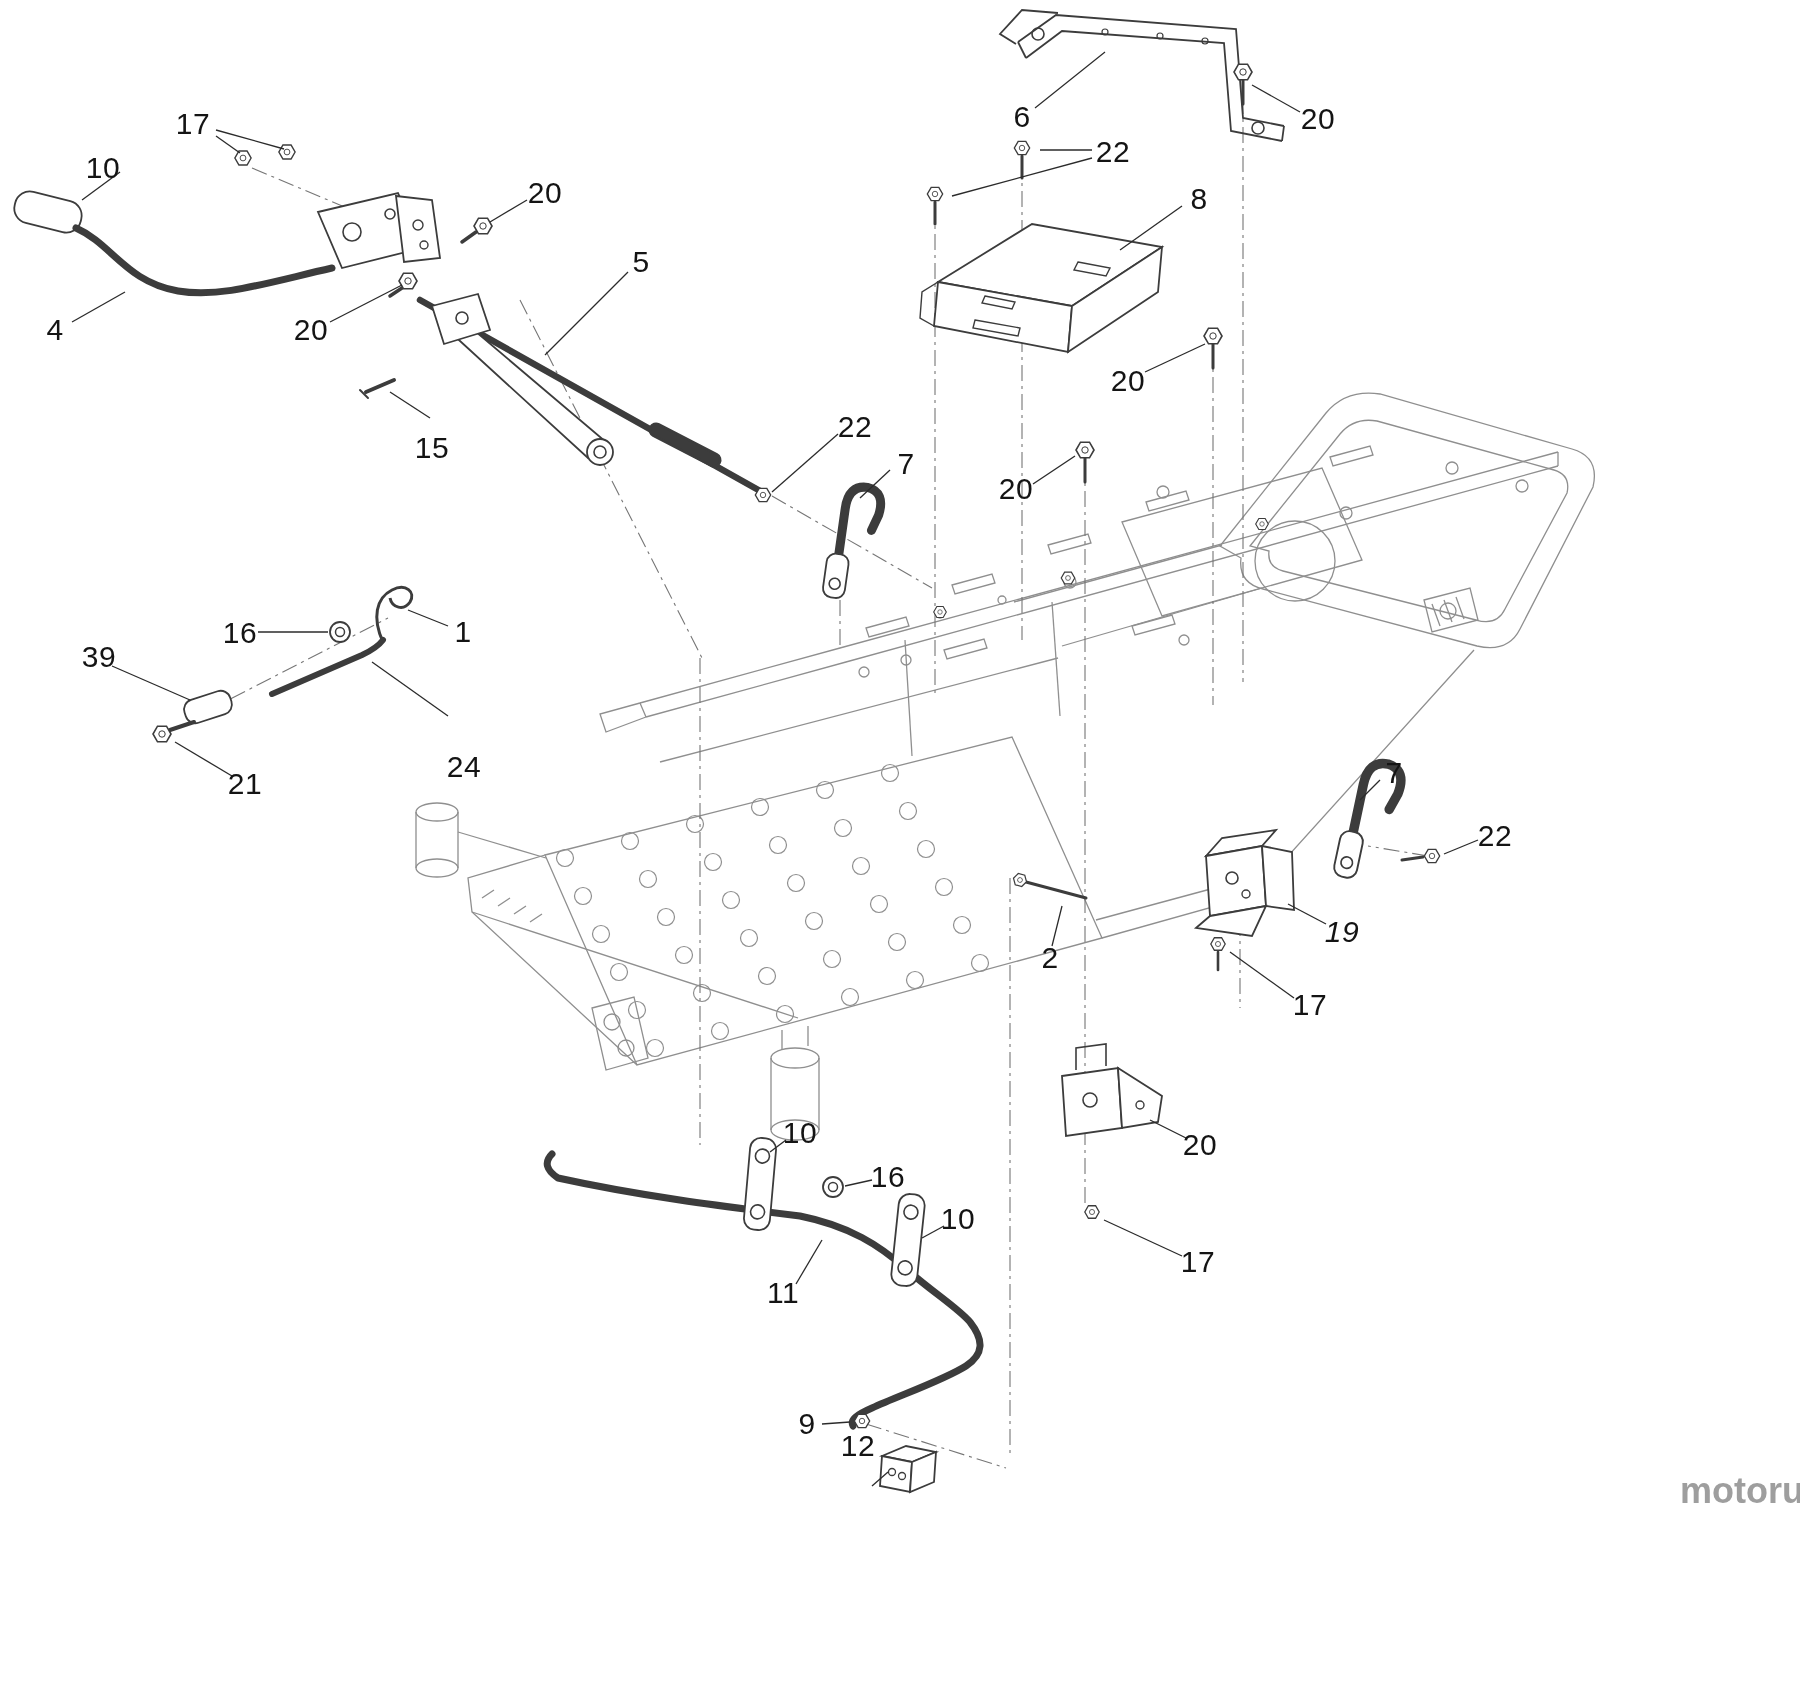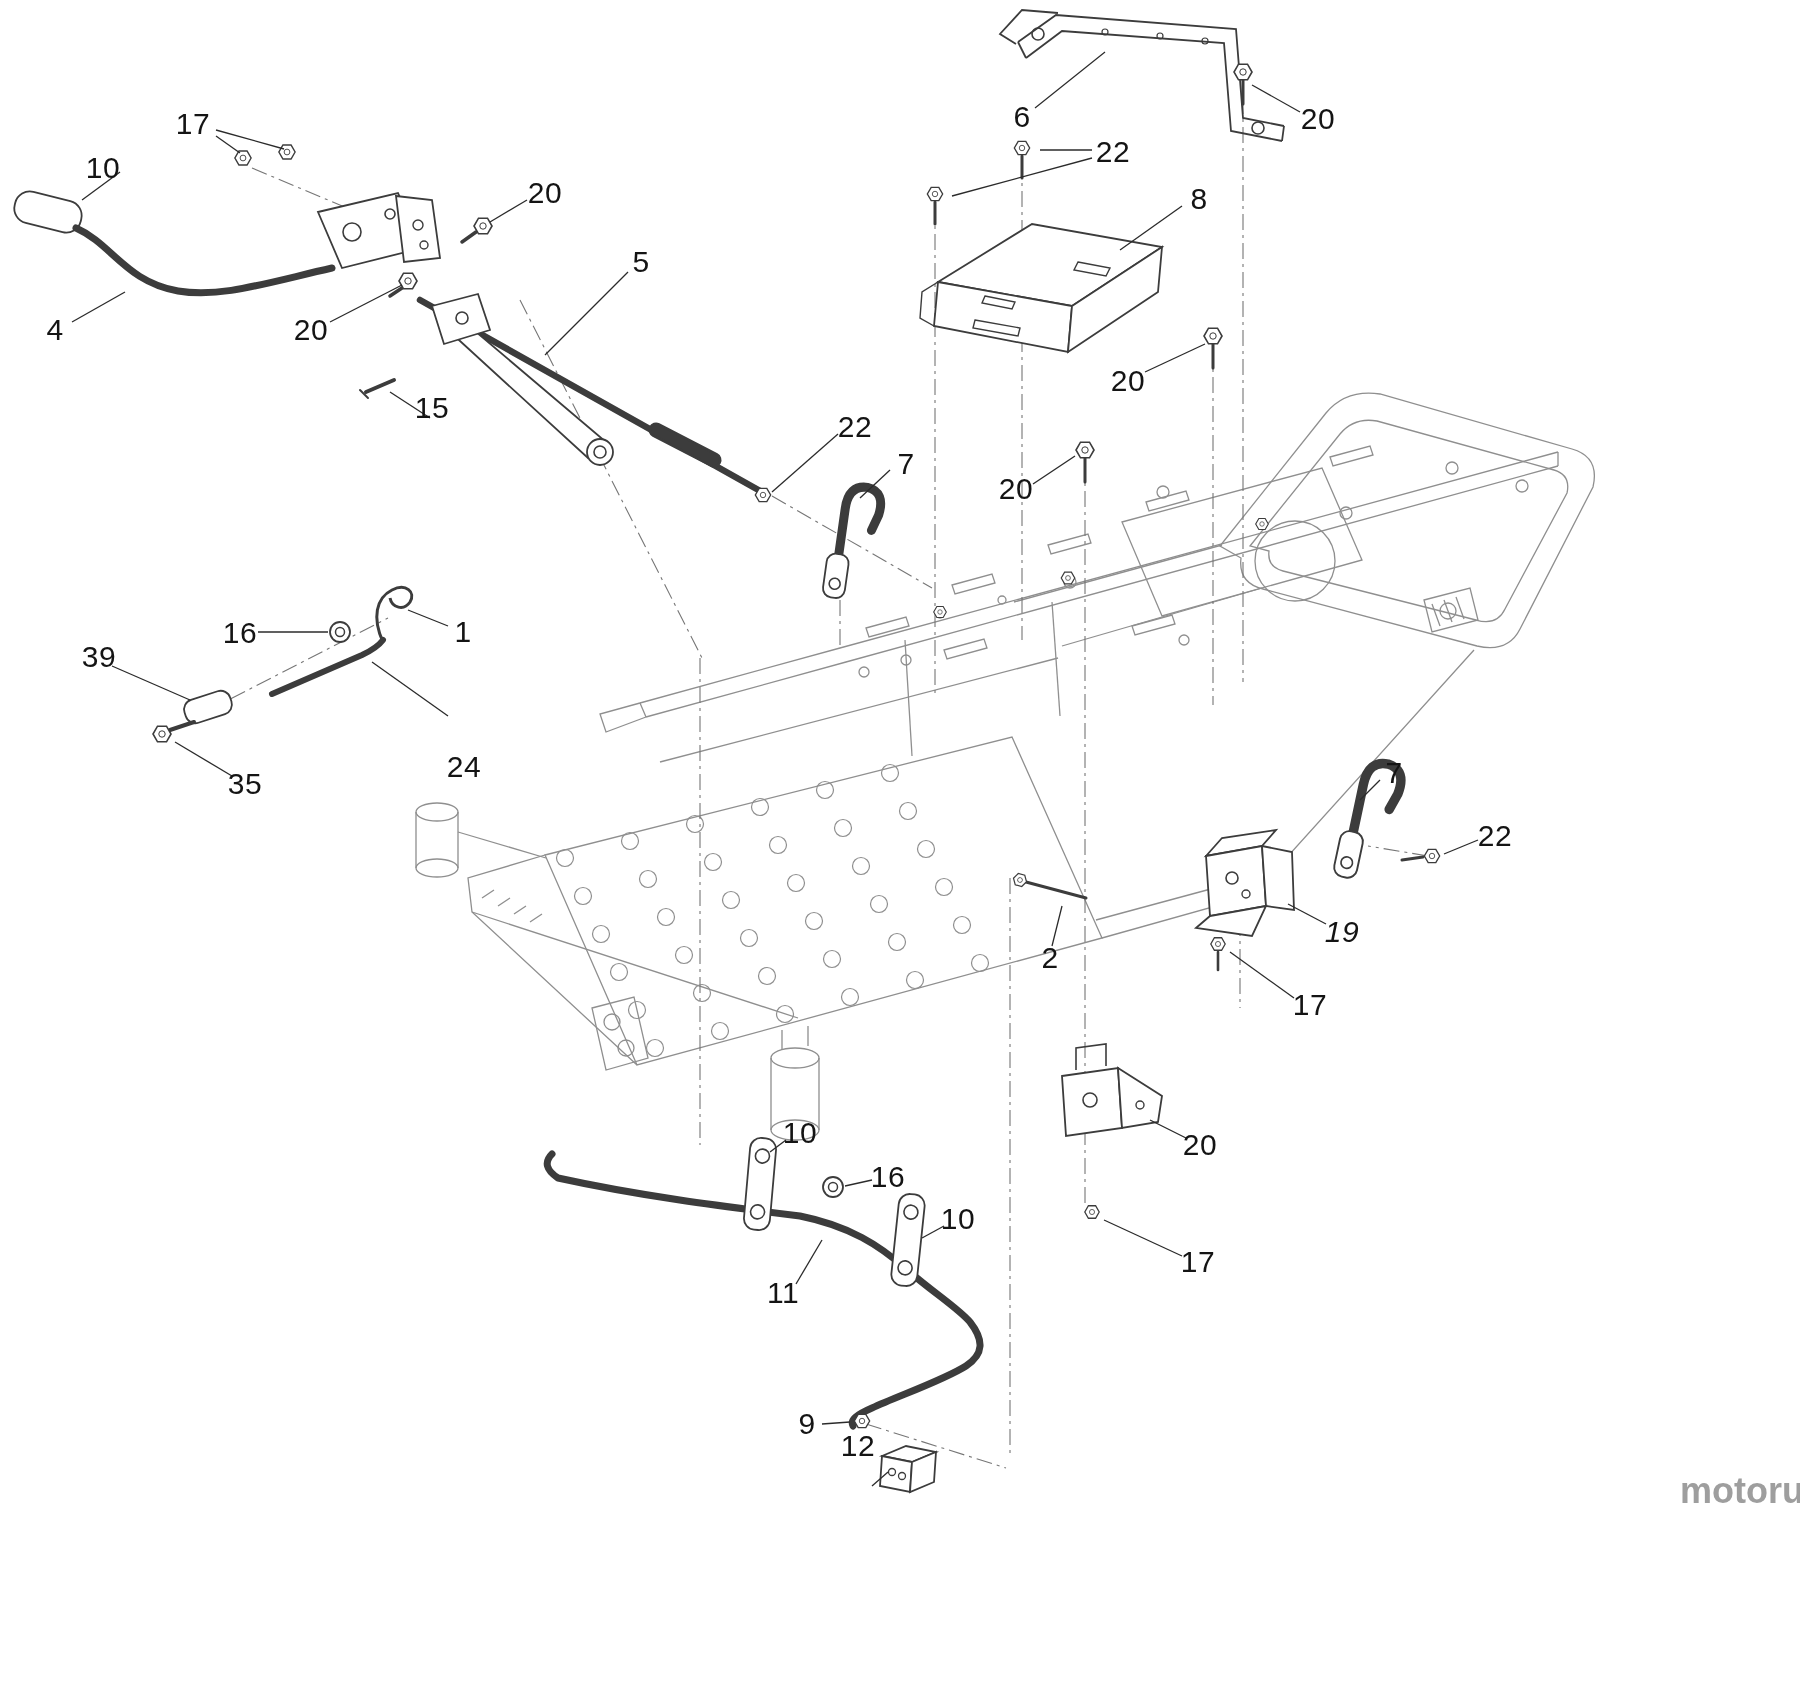--- a/index.html
+++ b/index.html
@@ -362,29 +362,29 @@
       <span class="callout" style="left: 103px; top: 168px;">10</span>
       <span class="callout" style="left: 545px; top: 193px;">20</span>
       <span class="callout" style="left: 641px; top: 262px;">5</span>
       <span class="callout" style="left: 55px; top: 330px;">4</span>
       <span class="callout" style="left: 311px; top: 330px;">20</span>
       <span class="callout" style="left: 1022px; top: 117px;">6</span>
       <span class="callout" style="left: 1113px; top: 152px;">22</span>
       <span class="callout" style="left: 1318px; top: 119px;">20</span>
       <span class="callout" style="left: 1199px; top: 199px;">8</span>
       <span class="callout" style="left: 1128px; top: 381px;">20</span>
-      <span class="callout" style="left: 432px; top: 408px;">15</span>
+      <span class="callout" style="left: 432px; top: 448px;">15</span>
       <span class="callout" style="left: 855px; top: 427px;">22</span>
       <span class="callout" style="left: 906px; top: 464px;">7</span>
       <span class="callout" style="left: 1016px; top: 489px;">20</span>
       <span class="callout" style="left: 463px; top: 632px;">1</span>
       <span class="callout" style="left: 240px; top: 633px;">16</span>
       <span class="callout" style="left: 99px; top: 657px;">39</span>
       <span class="callout" style="left: 464px; top: 723px; margin-top: 44px;">24</span>
-      <span class="callout" style="left: 245px; top: 784px;">35</span>
+      <span class="callout" style="left: 245px; top: 784px;">21</span>
       <span class="callout" style="left: 1394px; top: 773px;">7</span>
       <span class="callout" style="left: 1495px; top: 836px;">22</span>
       <span class="callout" style="left: 1342px; top: 932px; font-style: italic;">19</span>
       <span class="callout" style="left: 1050px; top: 958px;">2</span>
       <span class="callout" style="left: 1310px; top: 1005px;">17</span>
       <span class="callout" style="left: 800px; top: 1133px;">10</span>
       <span class="callout" style="left: 888px; top: 1177px;">16</span>
       <span class="callout" style="left: 1200px; top: 1145px;">20</span>
       <span class="callout" style="left: 958px; top: 1219px;">10</span>
       <span class="callout" style="left: 783px; top: 1293px; text-align: center;">11</span>

